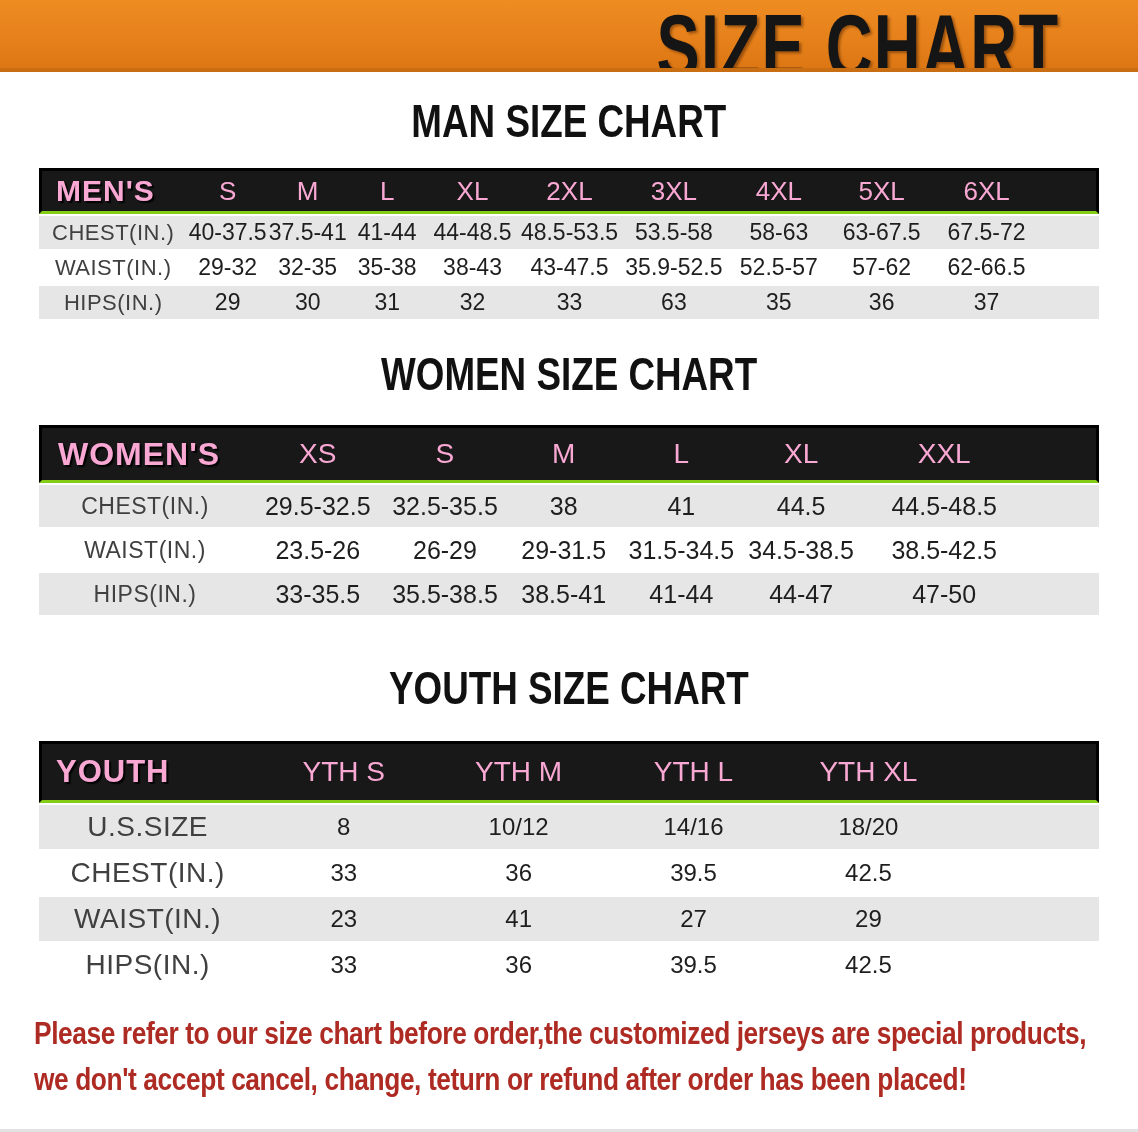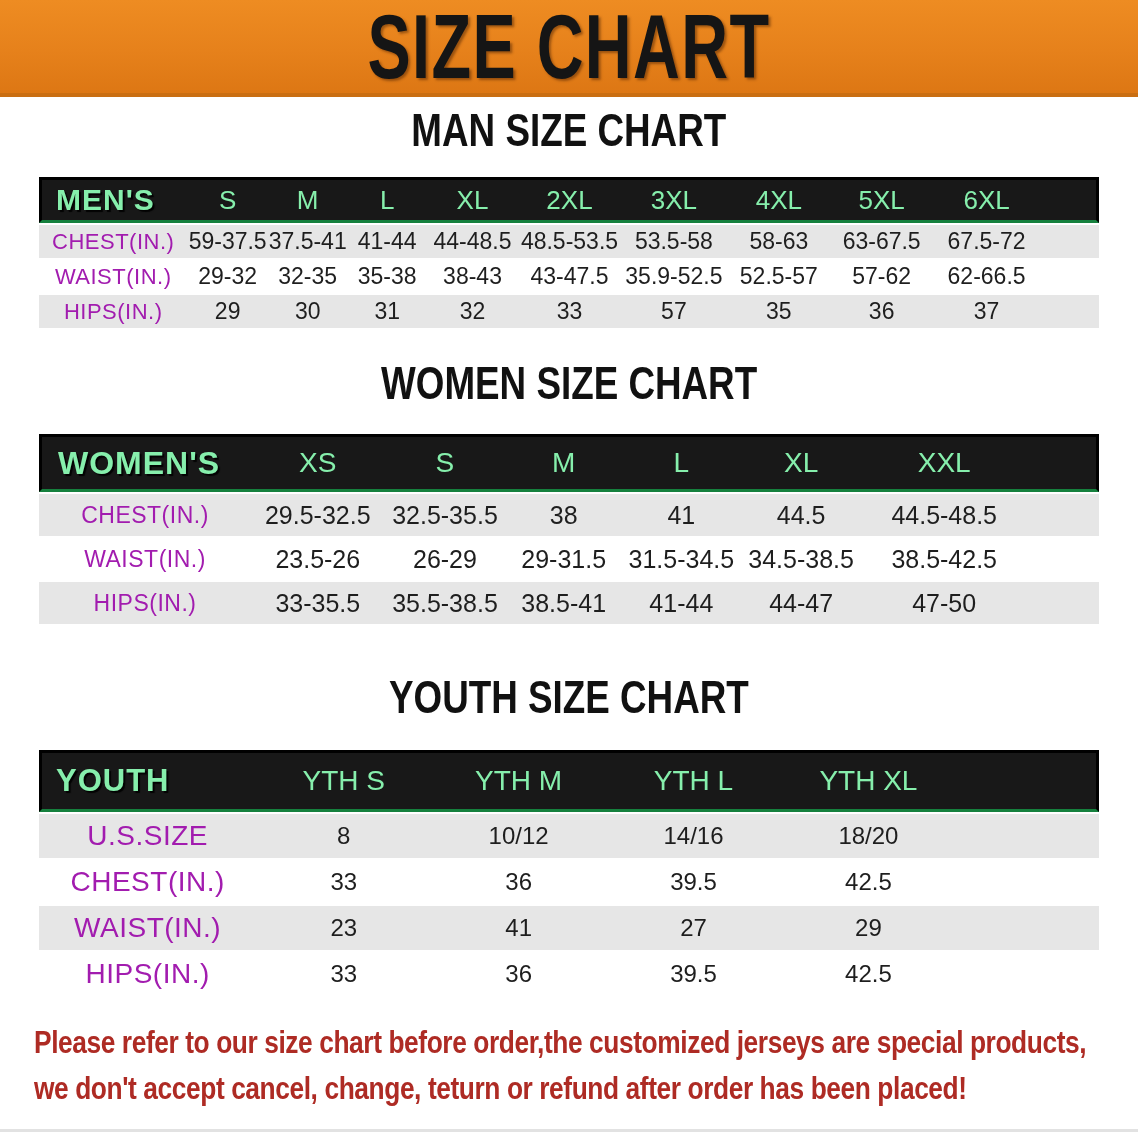--- a/index.html
+++ b/index.html
@@ -7,43 +7,43 @@
   body {
     height: 1132px;
     background: #ffffff;
     font-family: "Liberation Sans", sans-serif;
     overflow: hidden;
     border-bottom: 3px solid #e2e2e2;
   }
 
   
   .banner {
-    height: 97px;
+    height: 72px;
     background: linear-gradient(180deg, #ee8c22 0%, #e6811b 55%, #dd7714 100%);
     border-bottom: 4px solid #c96e12;
-    text-align: center;
+    text-align: right;
     overflow: hidden;
   }
   .banner-text {
     display: inline-block;
     font-size: 90px;
     line-height: 95px;
     font-weight: bold;
     letter-spacing: 2px;
     color: #151515;
     transform: scaleX(0.72);
     transform-origin: center;
     text-shadow: 3px 2px 3px rgba(60,25,0,0.45);
     white-space: nowrap;
   }
 
   
   .section-title {
     text-align: center;
-    margin-top: 10px;
+    margin-top: 26px;
     height: 46px;
   }
   .section-title span {
     display: inline-block;
     font-size: 46px;
     line-height: 46px;
     font-weight: bold;
     color: #111;
     transform: scaleX(0.8);
     transform-origin: center;
@@ -60,41 +60,41 @@
     border-collapse: separate;
     border-spacing: 0 2px;
     table-layout: fixed;
   }
   #table-men   { margin-top: 22px; }
   #table-women { margin-top: 26px; }
   #table-youth { margin-top: 28px; }
 
   .size-table th {
     background: #181818;
-    color: #86efac;
+    color: #f9a8d4;
     font-weight: normal;
     text-align: center;
     border-top: 3px solid #000;
-    border-bottom: 3px solid #15803d;
+    border-bottom: 3px solid #84cc16;
   }
   .size-table th:first-child { border-left: 3px solid #000; }
   .size-table th:last-child  { border-right: 3px solid #000; }
   .size-table th.corner {
     font-weight: bold;
     text-align: left;
     padding-left: 14px;
     letter-spacing: 1px;
     text-shadow: 2px 2px 1px rgba(0,0,0,0.9);
   }
   .size-table td {
     text-align: center;
     color: #1e1e1e;
   }
   .size-table td.row-label {
-    color: #a21caf;
+    color: #404040;
     letter-spacing: 0.5px;
     margin-left: 28px;
   }
   .size-table tr.row-odd  td { background: #e6e6e6; }
   .size-table tr.row-even td { background: #ffffff; }
 
   
   #table-men th { height: 46px; font-size: 26px; }
   #table-men th.corner { font-size: 30px; }
   #table-men td { height: 33px; font-size: 23px; }
@@ -159,21 +159,21 @@
         <th>3XL</th>
         <th>4XL</th>
         <th>5XL</th>
         <th>6XL</th>
         <th></th>
       </tr>
     </thead>
     <tbody>
       <tr class="row-odd">
         <td class="row-label">CHEST(IN.)</td>
-        <td>59-37.5</td>
+        <td>40-37.5</td>
         <td>37.5-41</td>
         <td>41-44</td>
         <td>44-48.5</td>
         <td>48.5-53.5</td>
         <td>53.5-58</td>
         <td>58-63</td>
         <td>63-67.5</td>
         <td>67.5-72</td>
         <td></td>
       </tr>
@@ -190,21 +190,21 @@
         <td>62-66.5</td>
         <td></td>
       </tr>
       <tr class="row-odd">
         <td class="row-label">HIPS(IN.)</td>
         <td>29</td>
         <td>30</td>
         <td>31</td>
         <td>32</td>
         <td>33</td>
-        <td>57</td>
+        <td>63</td>
         <td>35</td>
         <td>36</td>
         <td>37</td>
         <td></td>
       </tr>
     </tbody>
   </table>
 
 <div class="section-title" id="title-women">
   <span>WOMEN SIZE CHART</span>

